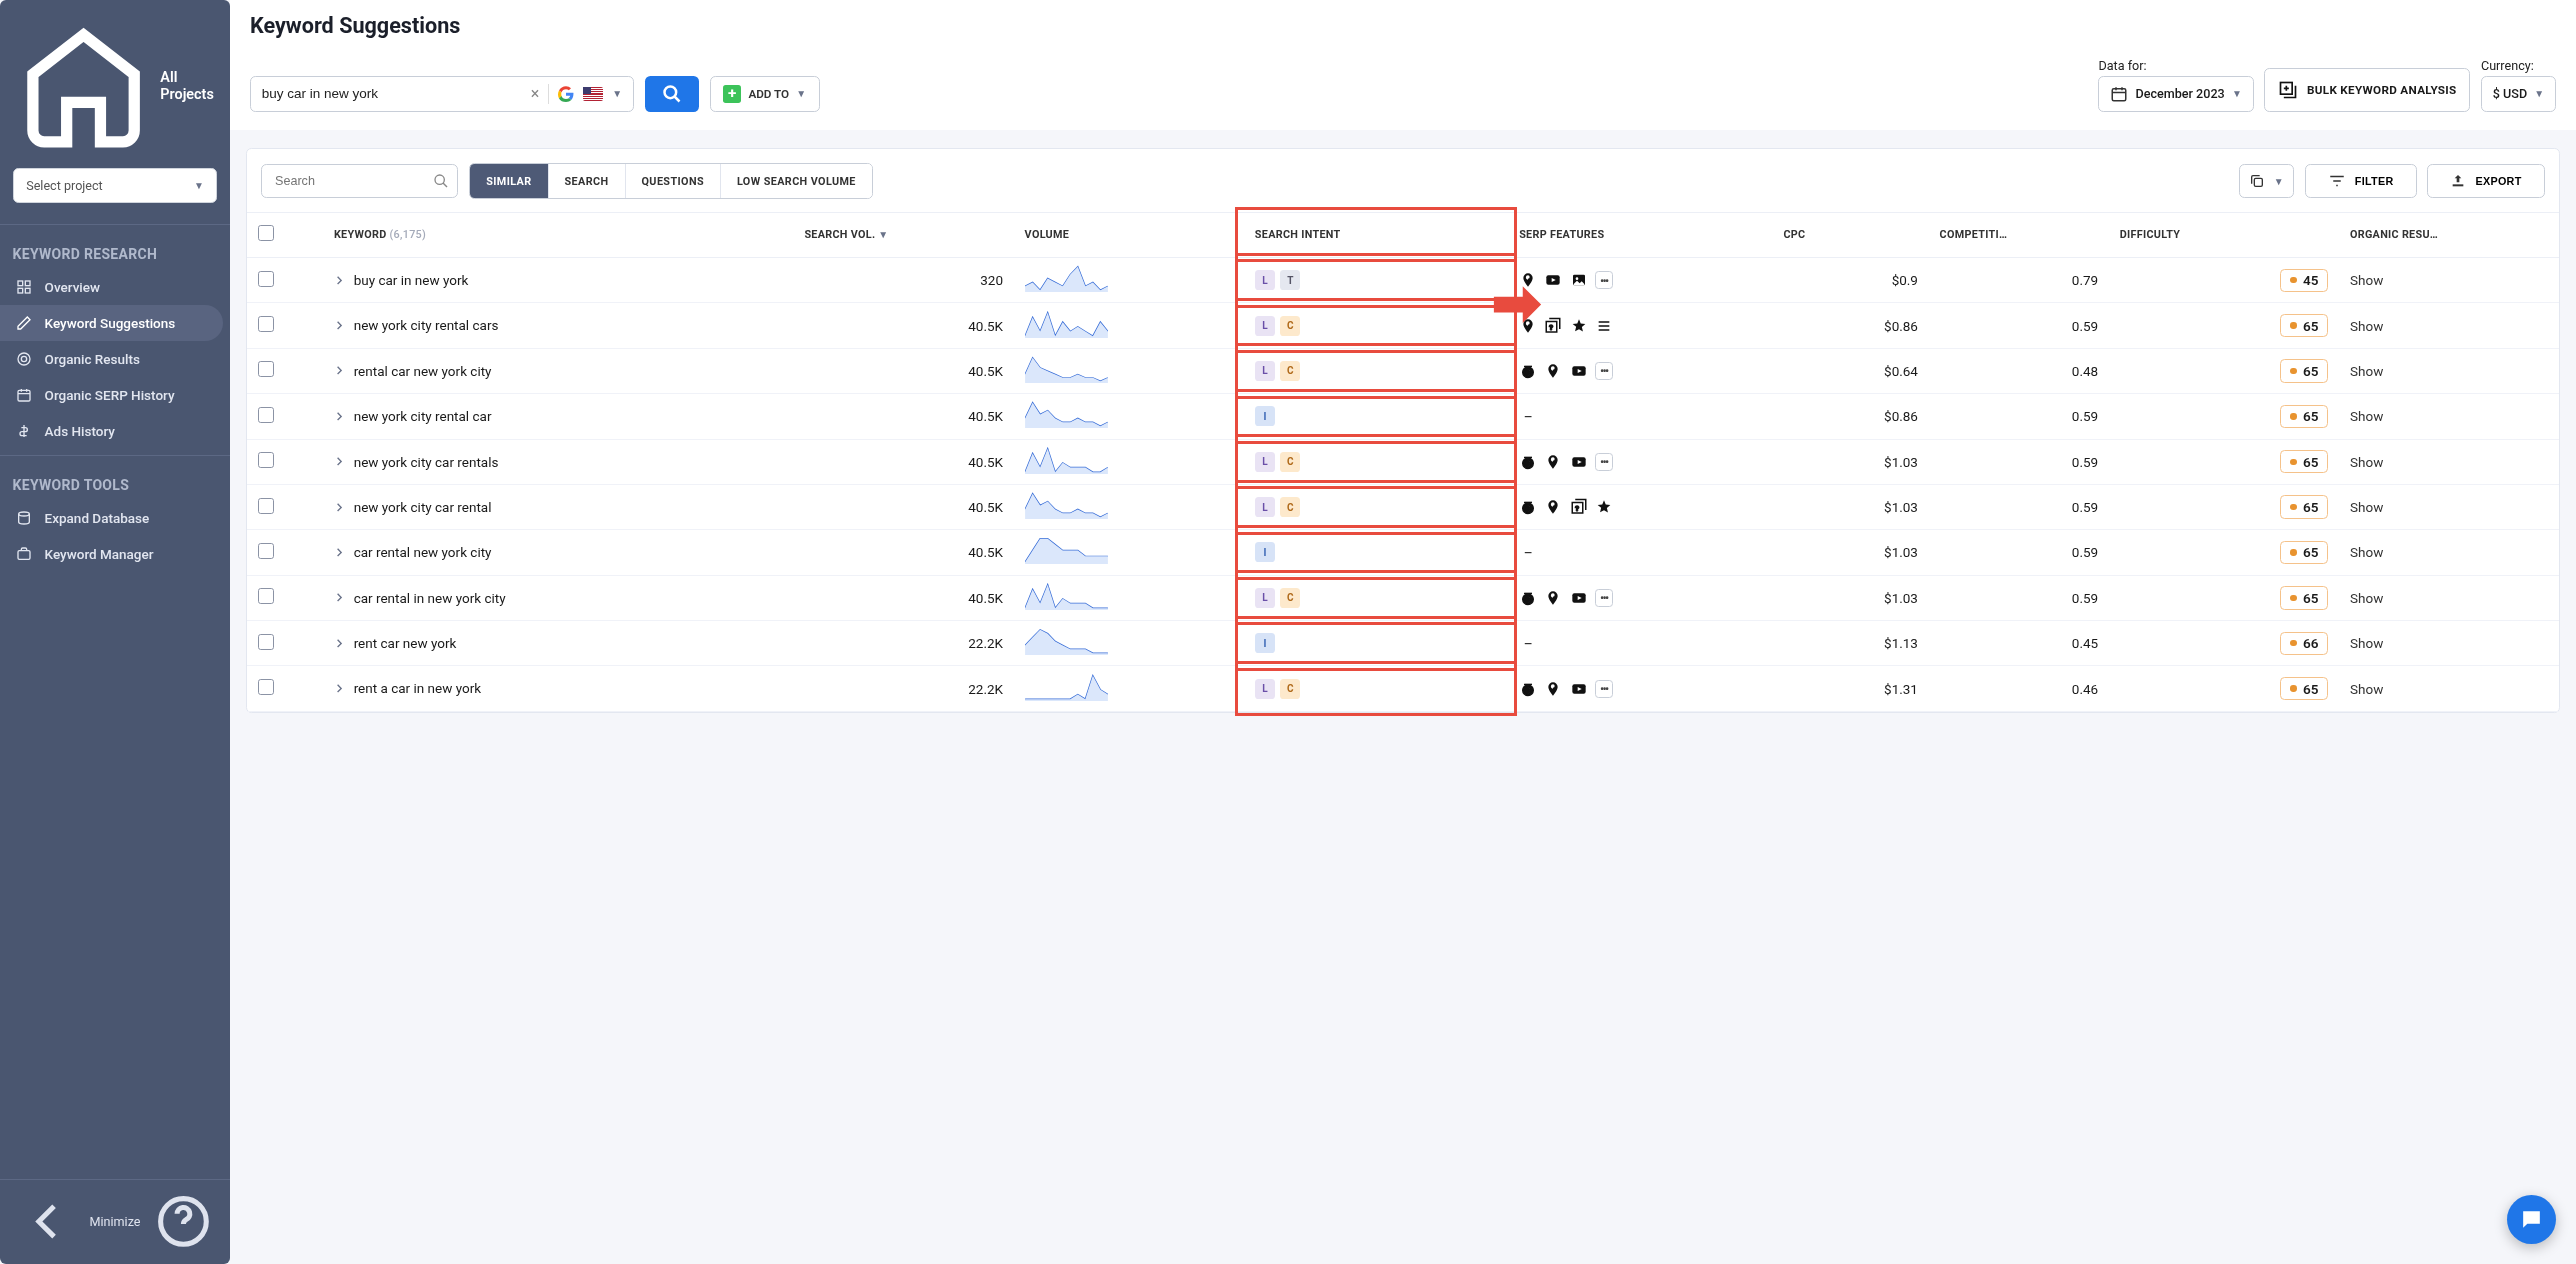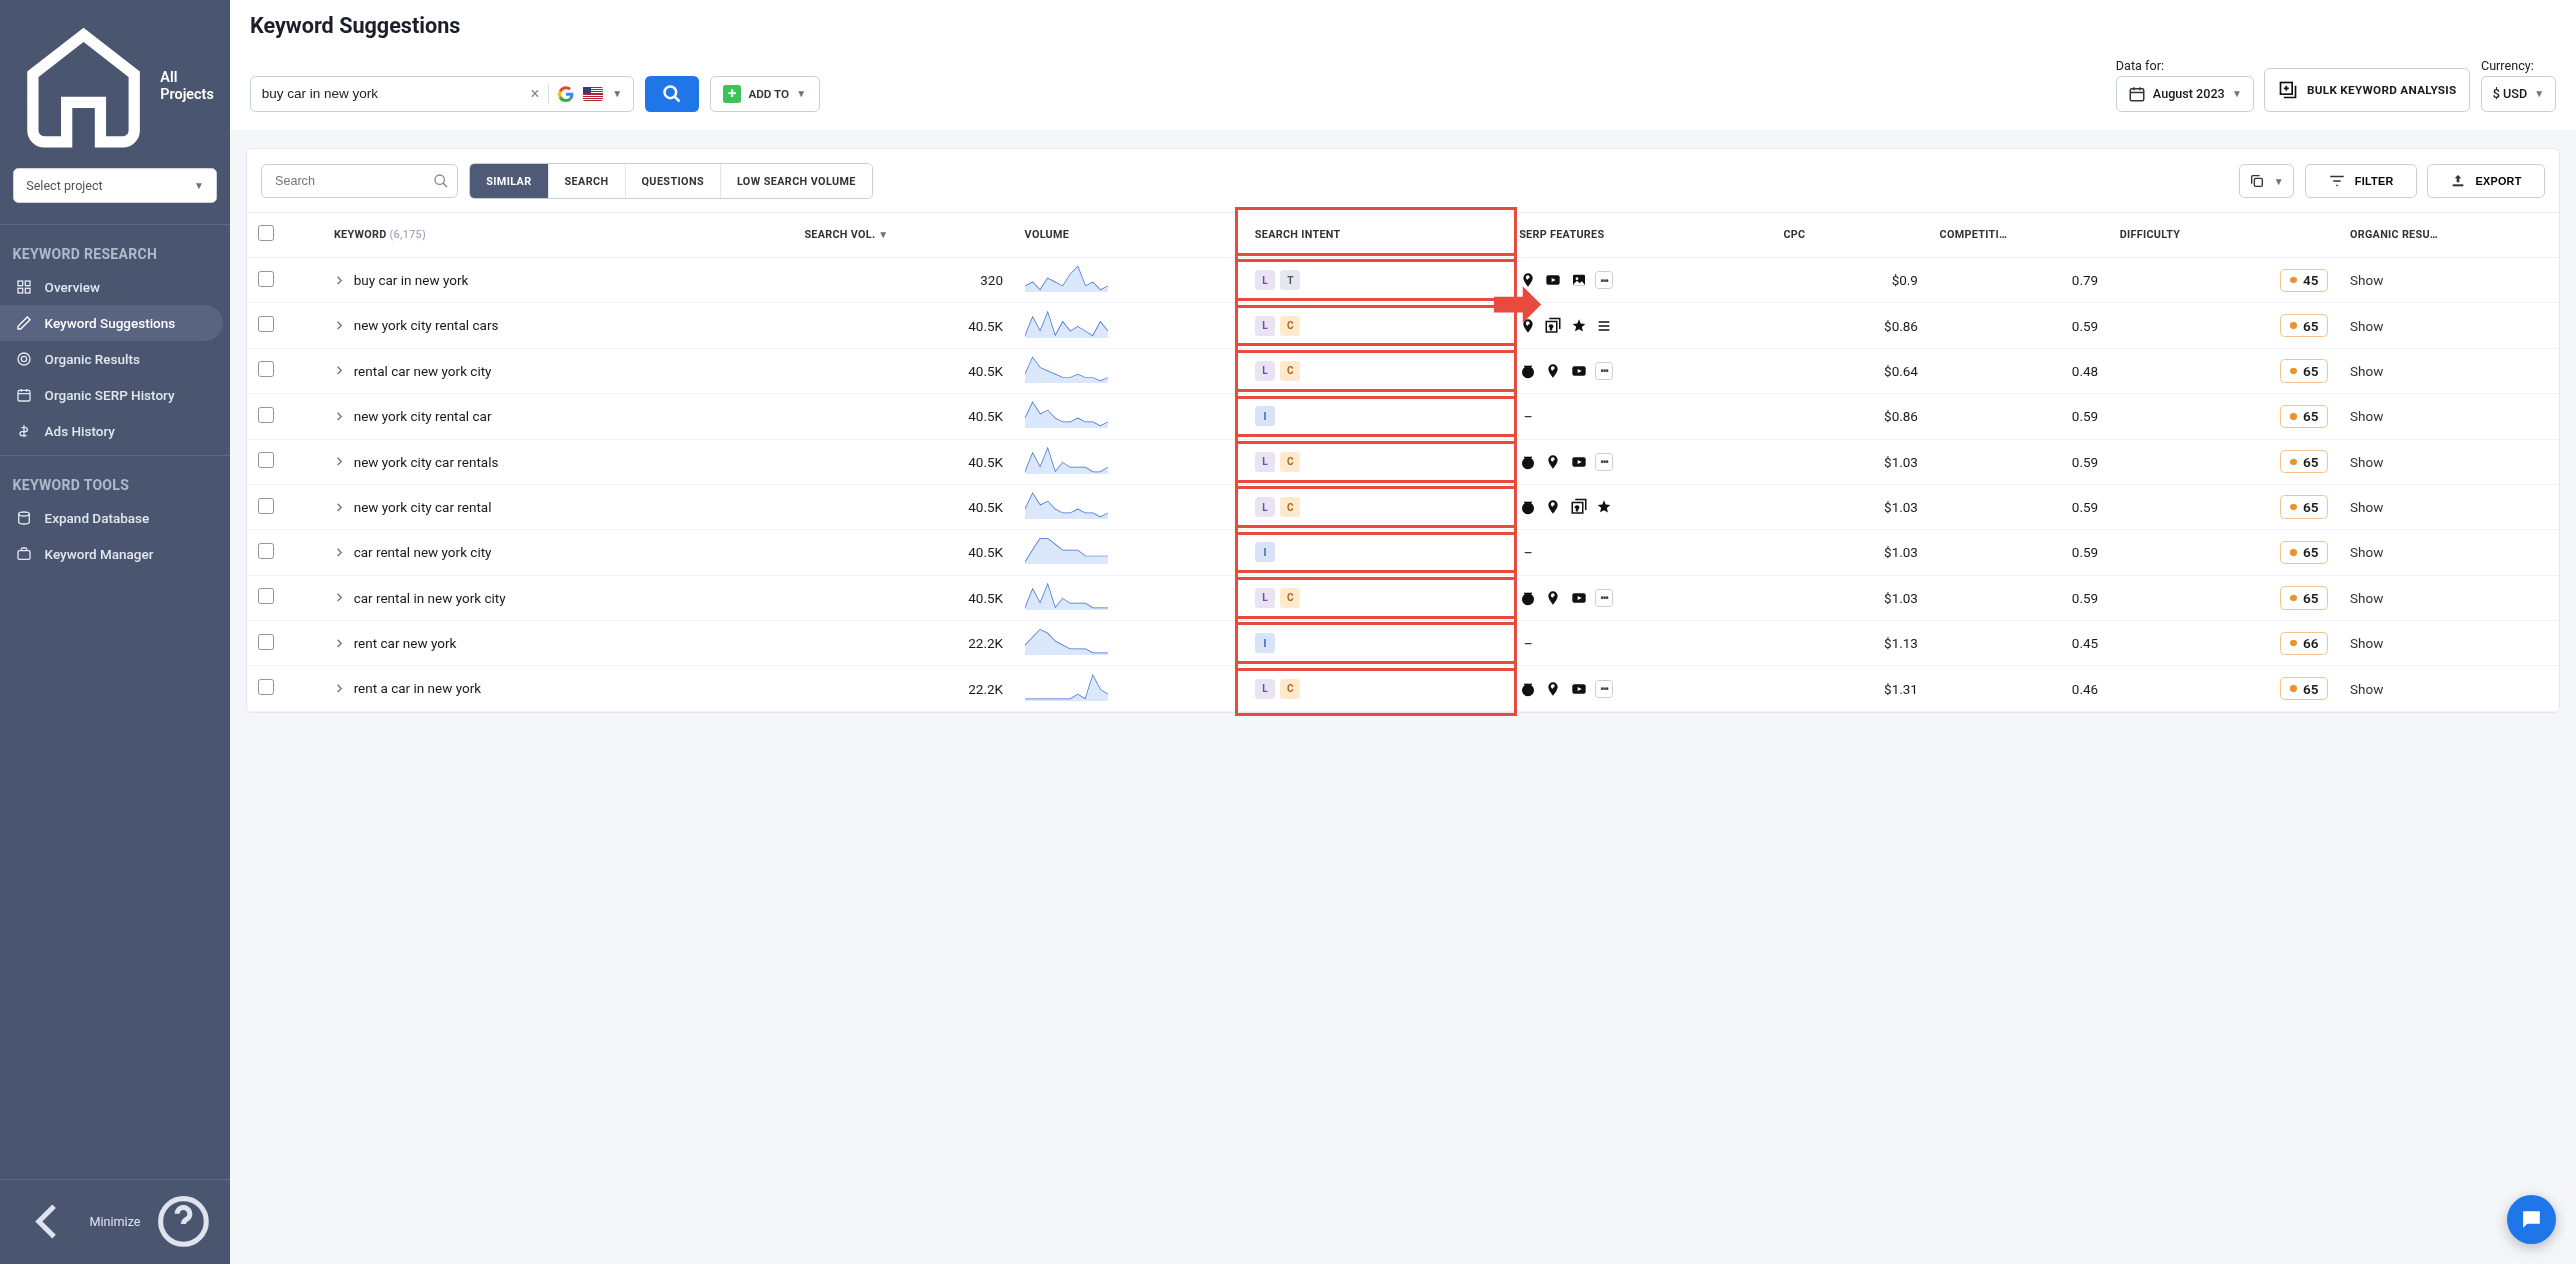--- a/index.html
+++ b/index.html
@@ -1,20 +1,20 @@
 <!DOCTYPE html>
 <html style="font-size:14.4px"><head>
 <meta charset="utf-8">
 <style>
 * { box-sizing: border-box; margin: 0; padding: 0; }
 body { font-family: -apple-system, BlinkMacSystemFont, "Segoe UI", Roboto, sans-serif; font-size: 12.6px; color: #1a1a1a; background: #f5f6fa; }
 .app { display: flex; height: 100vh; overflow: hidden; }
 
 
-.sidebar { width: 230px; background: #4a5670; color: #dfe3ee; display: flex; flex-direction: column; }
+.sidebar { width: 230px; background: #4a5670; color: #dfe3ee; display: flex; flex-direction: column; border-radius: 6px; }
 .sidebar-top { padding: 9px 12.6px 16px; }
 .all-projects { display: flex; align-items: center; gap: 9px; font-size: 14.4px; font-weight: 600; color: #fff; padding: 9px 3.6px 14.4px; }
 .select-project { background: #fff; color: #555; border: 0.9px solid #d0d5dd; border-radius: 5.4px; padding: 9px 12.6px; display: flex; align-items: center; justify-content: space-between; cursor: pointer; }
 .sidebar-section-label { font-size: 14px; font-weight: 700; color: #b0b9cc; padding: 16px 12.6px 7.2px; letter-spacing: 0.3px; }
 .nav-item { display: flex; align-items: center; gap: 12.6px; padding: 10px 16px; color: #e2e6f0; cursor: pointer; font-size: 13.5px; font-weight: 500; }
 .nav-item.active { background: #596480; color: #fff; border-radius: 0 20px 20px 0; margin-right: 7.2px; }
 .nav-item .icon { width: 16px; height: 16px; flex-shrink: 0; }
 .sidebar-divider { border-top: 0.9px solid #5c6884; margin: 5.4px 0; }
 .sidebar-bottom { margin-top: auto; display: flex; align-items: center; gap: 12.6px; padding: 11.7px 16px; border-top: 0.9px solid #5c6884; }
 .sidebar-bottom .help { margin-left: auto; }
@@ -206,21 +206,21 @@
           <span class="dropdown-caret">▼</span>
         </div>
         <div class="topbar-right">
           <div class="labeled-dd">
             <span class="dd-label">Data for:</span>
             <div class="dd">
               <svg width="18" height="18" viewBox="0 0 24 24" fill="none" stroke="#333" stroke-width="2">
                   <rect x="3" y="5" width="18" height="16" rx="2"></rect>
                   <path d="M3 10h18M8 3v4M16 3v4"></path>
                 </svg>
-              <span>August 2023</span>
+              <span>December 2023</span>
               <span class="dropdown-caret">▼</span>
             </div>
           </div>
           <div class="labeled-dd">
             <span class="dd-label" style="visibility:hidden">.</span>
             <div class="bulk-btn">
               <svg width="20" height="20" viewBox="0 0 24 24" fill="none" stroke="#111" stroke-width="2">
                   <rect x="3" y="3" width="14" height="14"></rect>
                   <path d="M7 21h14V7"></path>
                   <path d="M10 7v6M7 10h6"></path>

